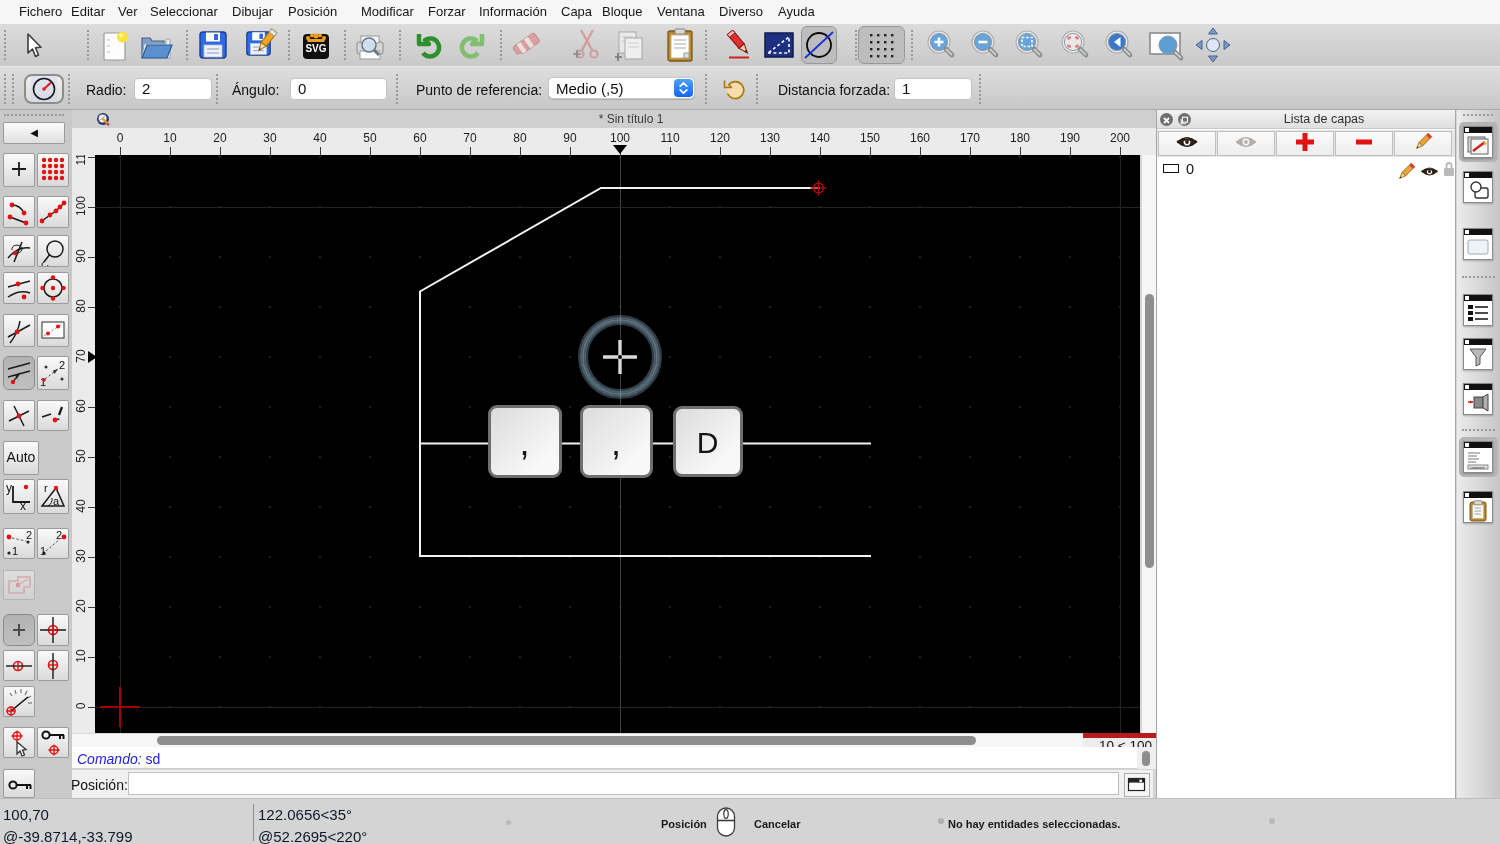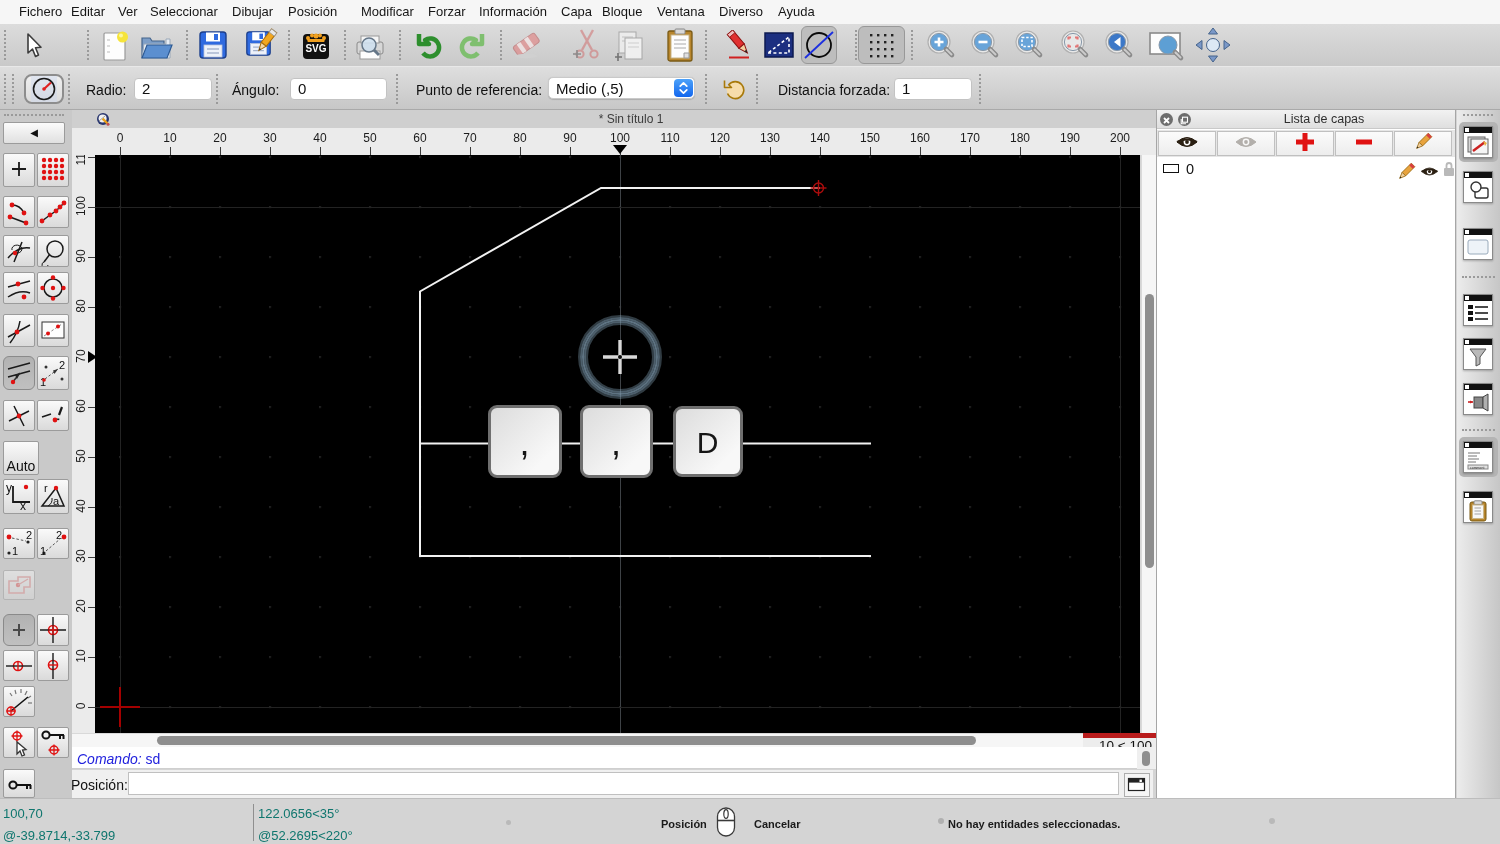--- a/index.html
+++ b/index.html
@@ -30,21 +30,21 @@
 #hscroll{position:absolute;left:72px;top:733px;width:1011px;height:14px;background:#f6f6f6;border-top:1px solid #d9d9d9}
 #hthumb{position:absolute;left:85px;top:2px;width:819px;height:9px;background:#8e8e8e;border-radius:5px}
 #zoomlbl{position:absolute;left:1083px;top:733px;width:73px;height:14px;background:#ededed;font-size:13.5px;color:#111;text-align:right;padding-right:4px;border-top:5px solid #b91c1c}
 #vscroll{position:absolute;left:1141px;top:155px;width:15px;height:578px;background:#f6f6f6;border-left:1px solid #d9d9d9}
 #vthumb{position:absolute;left:3px;top:139px;width:9px;height:274px;background:#8e8e8e;border-radius:5px}
 
 #cmdrow{position:absolute;left:72px;top:747px;width:1065px;height:22px;background:#fff;border-bottom:1px solid #cfcfcf}
 #posrow{position:absolute;left:69px;top:770px;width:1084px;height:28px;background:#f0f0f0}
 
 #statusbar{position:absolute;left:0;top:798px;width:1500px;height:46px;background:#d4d4d4;border-top:1px solid #bdbdbd}
-.st{position:absolute;font-size:13px;color:#0f766e;white-space:nowrap}
+.st{position:absolute;font-size:15px;color:#0f172a;white-space:nowrap}
 .st2{position:absolute;font-size:11px;color:#1a1a1a;font-weight:bold;white-space:nowrap}
 
 #ltools{position:absolute;left:0;top:110px;width:72px;height:688px;background:#c9c9c9}
 .tbtn{position:absolute;width:32px;height:32px;background:linear-gradient(#fafafa,#dadada);border:1px solid #9b9b9b;border-radius:2px}
 .tbtn.pressed{background:linear-gradient(#b2b2b2,#c0c0c0);border:1px solid #8a8a8a;border-radius:6px}
 .tbtn svg{position:absolute;left:0;top:0}
 
 #panel{position:absolute;left:1156px;top:110px;width:300px;height:688px;background:#fff;border-left:1px solid #a6a6a6;border-right:1px solid #a6a6a6}
 #paneltitle{position:absolute;left:0;top:0;width:298px;height:19px;background:linear-gradient(#f2f2f2,#dfdfdf);border-bottom:1px solid #c9c9c9}
 #panelbtns{position:absolute;left:0px;top:20px;width:298px;height:27px;background:#e6e6e6}
@@ -614,21 +614,21 @@
           <circle cx="15" cy="15" r="2.4" fill="#e01212"></circle>
         </svg>
       </div>
       <div class="tbtn" style="left:37px;top:290px;width:32px;height:31px;">
         <svg width="30" height="30" viewBox="0 0 30 30">
           <path d="M4 16 L13 13" stroke="#1a1a1a" stroke-width="1.5"></path>
           <circle cx="17" cy="19" r="2.4" fill="#e01212"></circle>
           <path d="M24 6 L21 14 M20.5 17.5 L20 19" stroke="#1a1a1a" stroke-width="2.2"></path>
         </svg>
       </div>
-      <div class="tbtn" style="left:3px;top:331px;width:36px;height:34px;font-size:14px;color:#111;text-align:center;padding-top:16px">Auto</div>
+      <div class="tbtn" style="left:3px;top:331px;width:36px;height:34px;font-size:14px;color:#111;text-align:center;padding-top:7px">Auto</div>
       <div class="tbtn" style="left:3px;top:369px;width:32px;height:35px;">
         <svg width="30" height="30" viewBox="0 0 30 30">
           <text x="2" y="12" font-size="12" fill="#111" font-family="Liberation Sans">y</text>
           <path d="M9 6 V22 H26" fill="none" stroke="#1a1a1a" stroke-width="1.8"></path>
           <text x="16" y="30" font-size="12" fill="#111" font-family="Liberation Sans">x</text>
           <circle cx="22" cy="7" r="2.2" fill="#e01212"></circle>
         </svg>
       </div>
       <div class="tbtn" style="left:37px;top:369px;width:32px;height:35px;">
         <svg width="30" height="30" viewBox="0 0 30 30">

